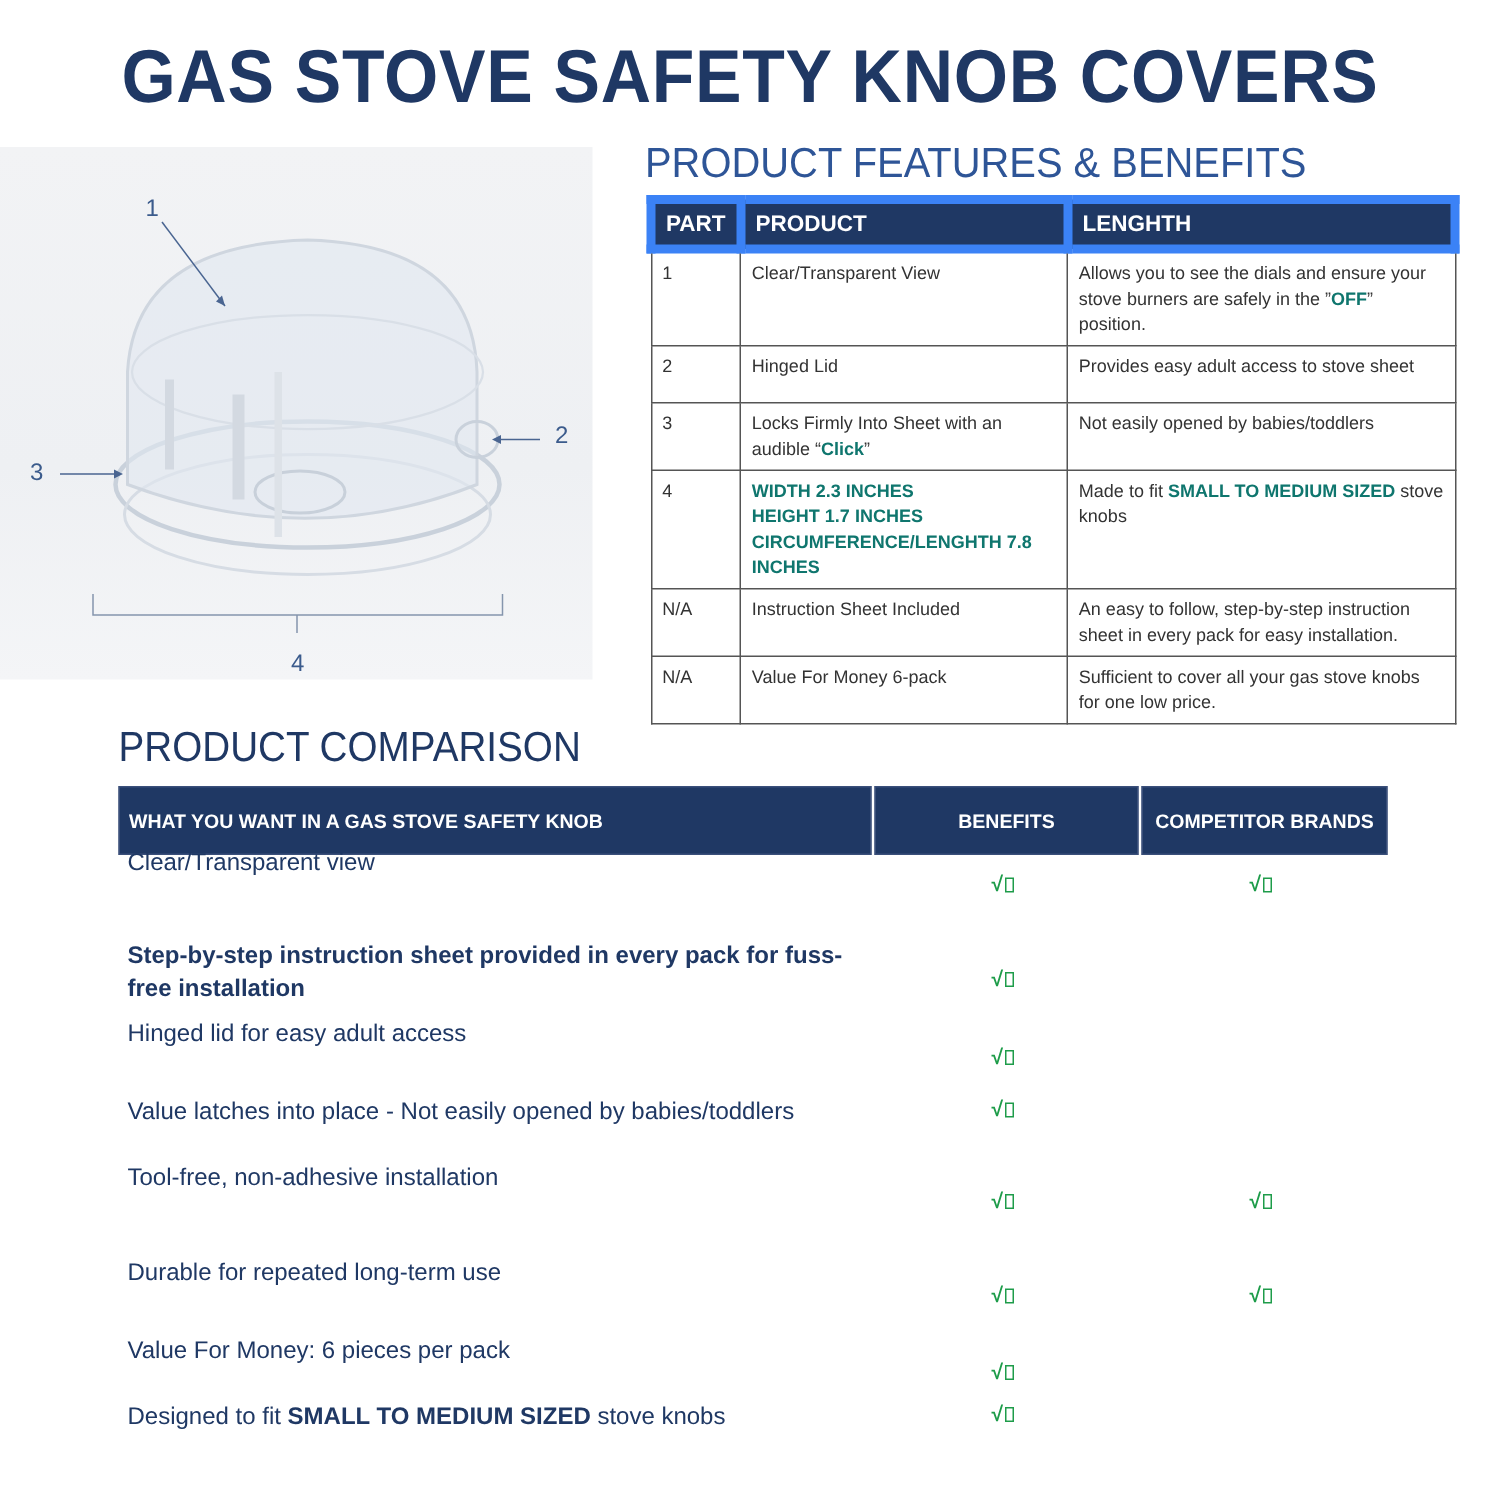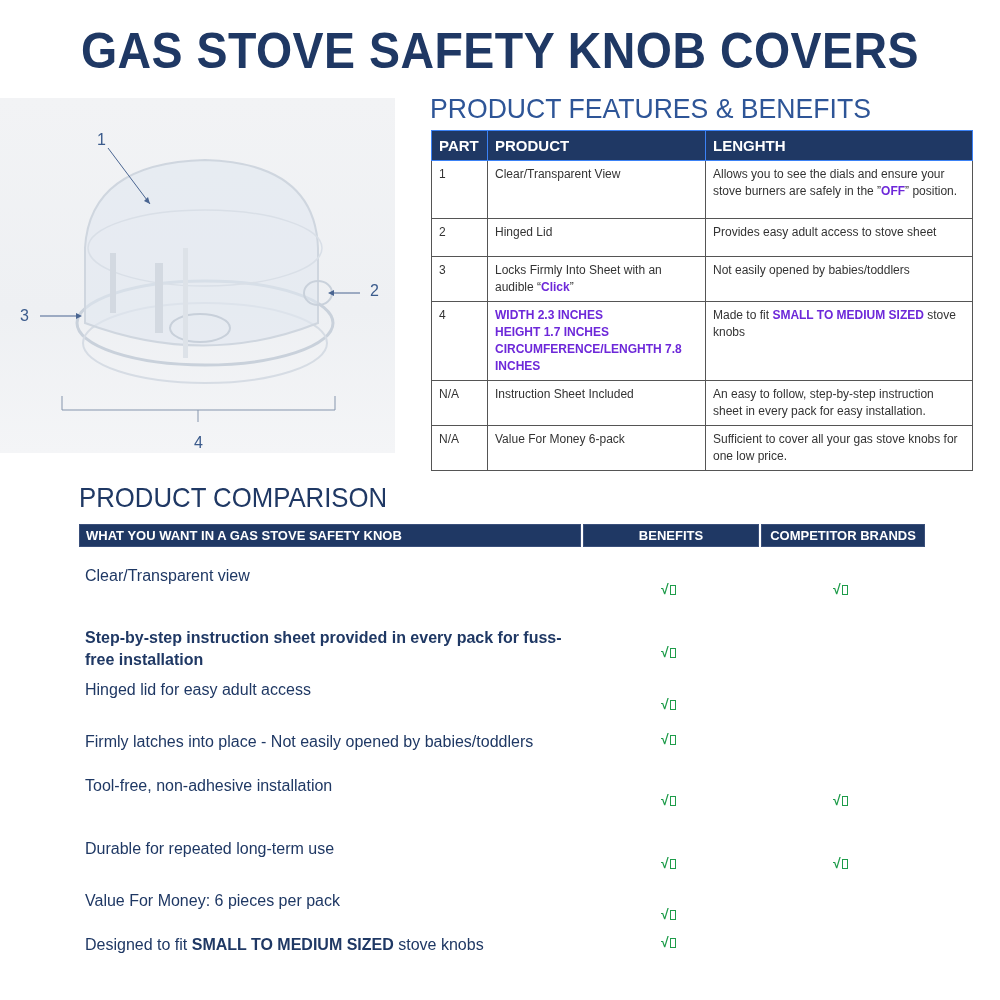--- a/index.html
+++ b/index.html
@@ -23,36 +23,36 @@
   .features-title {
     position: absolute; left: 430px; top: 93px; font-size: 28px; color: #2e5597;
     font-family: "Liberation Sans", sans-serif; transform: scaleX(0.95); transform-origin: left;
   }
   table.features {
     position: absolute; left: 431px; top: 130px; width: 542px;
     border-collapse: collapse; font-size: 12px; color: #333;
   }
   table.features th {
     background: #1f3864; color: #fff; text-align: left; font-size: 15px;
-    padding: 5px 7px; height: 30px; border: 1px solid #3b82f6;
+    padding: 5px 7px; height: 30px; border: 6px solid #3b82f6;
   }
   table.features td {
     border: 1px solid #555; vertical-align: top; padding: 5px 7px; line-height: 17px;
   }
   table.features td.part { width: 56px; }
   table.features td.feat { width: 218px; }
-  table.features b { color: #6d28d9; }
+  table.features b { color: #0f766e; }
 
   
   .comp-title {
     position: absolute; left: 79px; top: 482px; font-size: 28px; color: #1f3864;
     transform: scaleX(0.92); transform-origin: left;
   }
   .comp-header {
-    position: absolute; top: 524px; height: 23px; background: #1f3864; color: #fff;
+    position: absolute; top: 524px; height: 46px; background: #1f3864; color: #fff;
     font-size: 13px; font-weight: bold; display: flex; align-items: center;
     border: 1px solid #3a4f7a;
   }
   .comp-row-label { position: absolute; left: 85px; font-size: 16px; color: #1f3864; line-height: 22px; width: 500px; }
   .check { position: absolute; font-size: 14px; color: #1e9c4a; font-weight: bold; }
   .check .box { display: inline-block; width: 6px; height: 10px; border: 1px solid #1e9c4a; margin-left: 1px; vertical-align: -1px; }
 </style>
 </head>
 <body>
 
@@ -137,21 +137,21 @@
 </table>
 
 <div class="comp-title">PRODUCT COMPARISON</div>
 <div class="comp-header" style="left:79px;width:502px;padding-left:6px;">WHAT YOU WANT IN A GAS STOVE SAFETY KNOB</div>
 <div class="comp-header" style="left:583px;width:176px;justify-content:center;">BENEFITS</div>
 <div class="comp-header" style="left:761px;width:164px;justify-content:center;">COMPETITOR BRANDS</div>
 
 <div class="comp-row-label" style="top:565px;">Clear/Transparent view</div>
 <div class="comp-row-label" style="top:627px;font-weight:bold;">Step-by-step instruction sheet provided in every pack for fuss-free installation</div>
 <div class="comp-row-label" style="top:679px;">Hinged lid for easy adult access</div>
-<div class="comp-row-label" style="top:731px;">Firmly latches into place - Not easily opened by babies/toddlers</div>
+<div class="comp-row-label" style="top:731px;">Value latches into place - Not easily opened by babies/toddlers</div>
 <div class="comp-row-label" style="top:775px;">Tool-free, non-adhesive installation</div>
 <div class="comp-row-label" style="top:838px;">Durable for repeated long-term use</div>
 <div class="comp-row-label" style="top:890px;">Value For Money: 6 pieces per pack</div>
 <div class="comp-row-label" style="top:934px;"><span>Designed to fit </span><b>SMALL TO MEDIUM SIZED</b><span> stove knobs</span></div>
 
 <span class="check" style="left:661px;top:581px;"><span>√</span><span class="box"></span></span>
 <span class="check" style="left:661px;top:644px;"><span>√</span><span class="box"></span></span>
 <span class="check" style="left:661px;top:696px;"><span>√</span><span class="box"></span></span>
 <span class="check" style="left:661px;top:731px;"><span>√</span><span class="box"></span></span>
 <span class="check" style="left:661px;top:792px;"><span>√</span><span class="box"></span></span>

